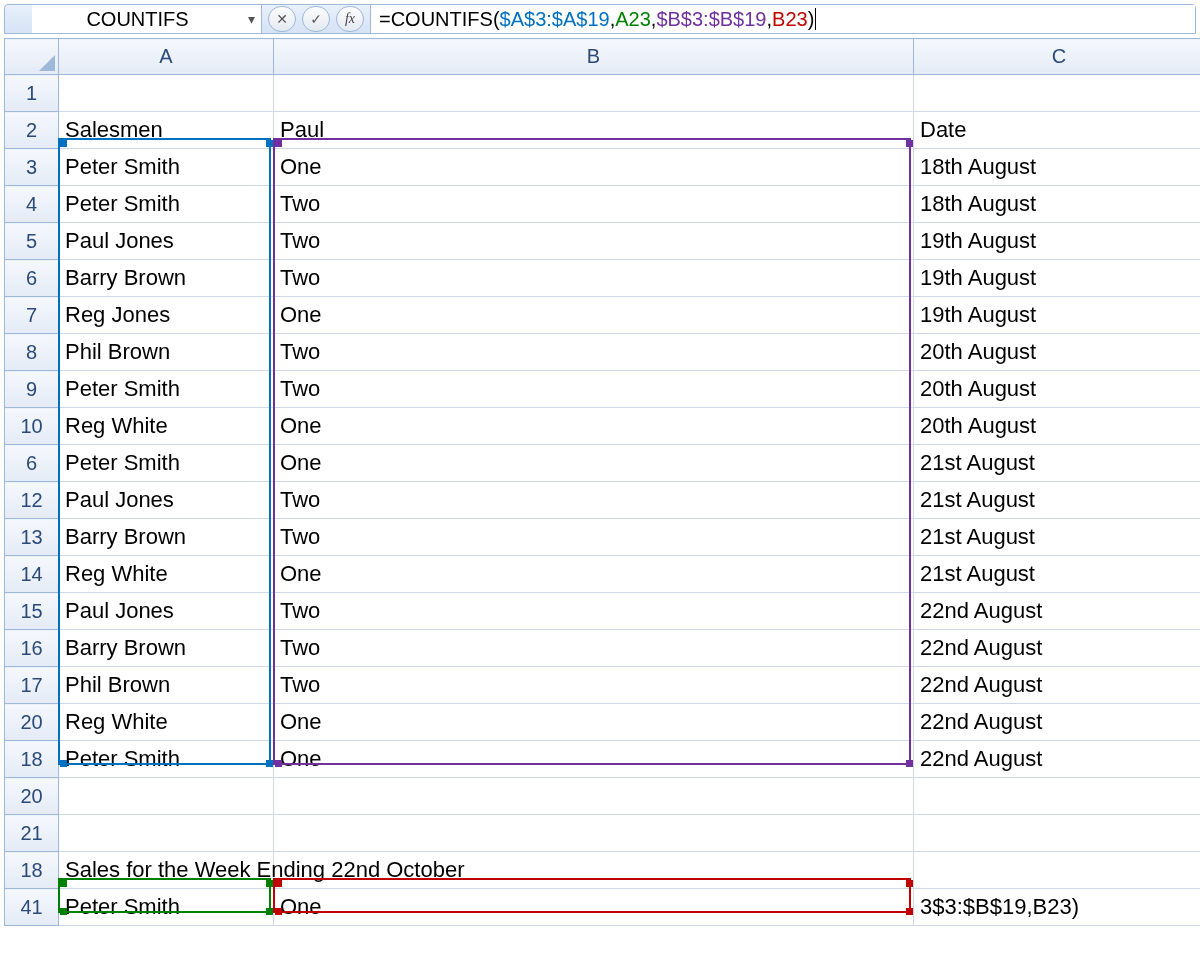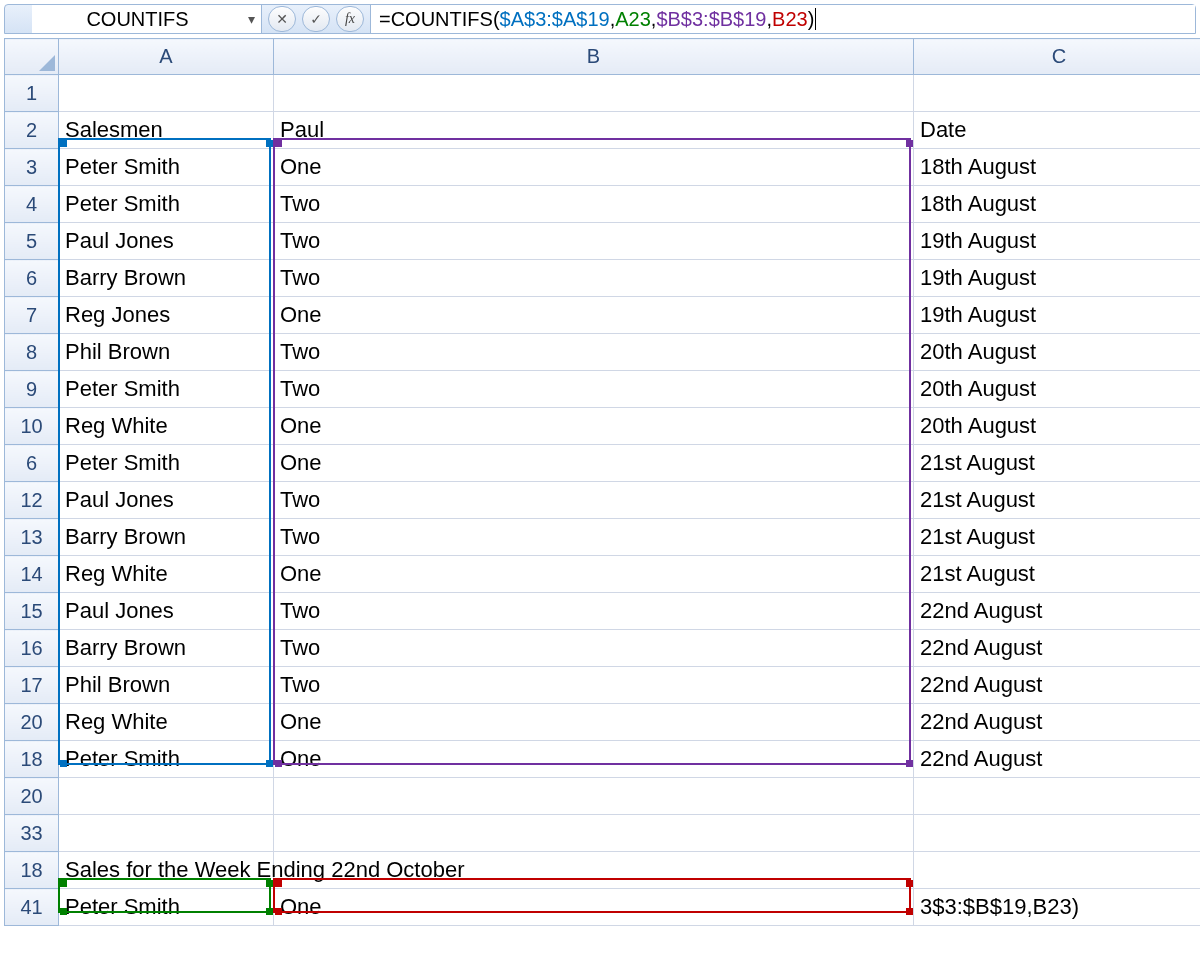--- a/index.html
+++ b/index.html
@@ -264,21 +264,21 @@
           <td class="" style="">One</td>
           <td class="" style="">22nd August</td>
         </tr>
         <tr style="height:37px">
           <th class="rowhdr ">20</th>
           <td class="" style=""></td>
           <td class="" style=""></td>
           <td class="" style=""></td>
         </tr>
         <tr style="height:37px">
-          <th class="rowhdr ">33</th>
+          <th class="rowhdr ">21</th>
           <td class="" style=""></td>
           <td class="" style=""></td>
           <td class="" style=""></td>
         </tr>
         <tr style="height:37px">
           <th class="rowhdr ">18</th>
           <td class="" style="overflow:visible;">Sales for the Week Ending 22nd October</td>
           <td class="" style=""></td>
           <td class="" style=""></td>
         </tr>

